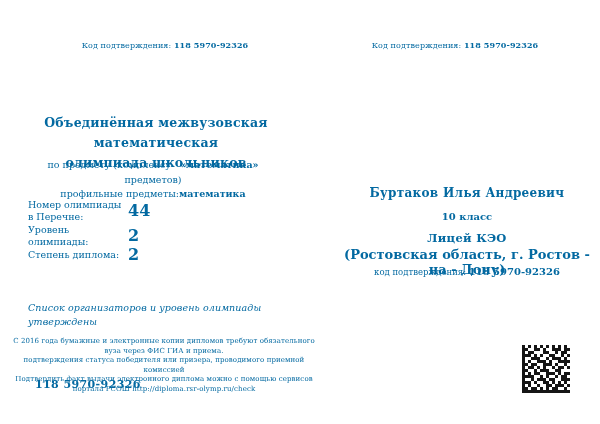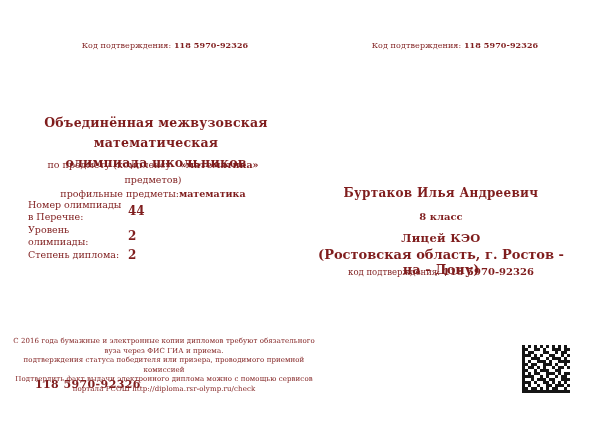--- a/index.html
+++ b/index.html
@@ -1,21 +1,21 @@
 <!DOCTYPE html>
 <html><head>
 <meta charset="utf-8">
 <style>
   html, body { margin: 0; padding: 0; background: #ffffff; }
   .page {
     position: relative;
     width: 600px;
     height: 424px;
     background: #ffffff;
-    color: #7f1d1d;
+    color: #0369a1;
     font-family: "DejaVu Serif", "Liberation Serif", serif;
     overflow: hidden;
   }
   .abs { position: absolute; }
   .center { text-align: center; }
 
   .header-code { font-size: 8px; letter-spacing: 0.1px; }
   .header-code .val { font-weight: bold; }
 
   .title {
@@ -25,21 +25,21 @@
     letter-spacing: 0.2px;
   }
 
   .subject { font-size: 9.5px; line-height: 14.5px; }
   .subject .val { font-weight: bold; margin-left: 9px; }
   .subject .val2 { font-weight: bold; }
 
   .info { font-size: 9.5px; }
   .info-row { display: flex; align-items: center; margin-bottom: 1px; }
   .info-label { width: 100px; line-height: 12px; }
-  .info-value { font-weight: bold; font-size: 12px; line-height: 12px; }
+  .info-value { font-weight: bold; font-size: 16px; line-height: 12px; }
 
   .note-italic { font-size: 9.5px; line-height: 14px; font-style: italic; letter-spacing: 0.1px; }
 
   .legal { font-size: 7px; line-height: 9.6px; letter-spacing: 0.1px; }
 
   .bottom-code { font-size: 11px; font-weight: bold; letter-spacing: 0.4px; }
 
   .r-line { position: absolute; left: 0; width: 100%; text-align: center; }
   .r-name   { top: 186px; font-size: 12px;   font-weight: bold; letter-spacing: 0.3px; }
   .r-grade  { top: 211px; font-size: 10px;   font-weight: bold; }
@@ -100,35 +100,36 @@
       <div class="info-label">Уровень олимпиады:</div>
       <div class="info-value">2</div>
     </div>
     <div class="info-row">
       <div class="info-label">Степень диплома:</div>
       <div class="info-value">2</div>
     </div>
   </div>
 
   <div class="abs note-italic" style="top:301px; left:28px; width:255px;">
+    <div>Список организаторов и уровень олимпиады утверждены</div>
   </div>
 
   <div class="abs legal center" style="top:337px; left:8px; width:312px;">
     <div>С 2016 года бумажные и электронные копии дипломов требуют обязательного</div>
     <div>вуза через ФИС ГИА и приема.</div>
     <div>подтверждения статуса победителя или призера, проводимого приемной комиссией</div>
     <div>Подтвердить факт выдачи электронного диплома можно с помощью сервисов</div>
     <div>портала РСОШ http://diploma.rsr-olymp.ru/check</div>
   </div>
 
   <div class="abs bottom-code" style="top:378px; left:35px;">118 5970-92326</div>
 
-  <div class="abs" style="top:0; left:316px; width:250px; height:424px;">
+  <div class="abs" style="top:0; left:342px; width:250px; height:424px;">
     <div class="r-line r-name">Буртаков Илья Андреевич</div>
-    <div class="r-line r-grade">8 класс</div>
+    <div class="r-line r-grade">10 класс</div>
     <div class="r-line r-school">Лицей КЭО</div>
     <div class="r-line r-region">(Ростовская область, г. Ростов - на - Дону)</div>
     <div class="r-line r-code">
       <span>код подтверждения:</span>
       <span class="val">118 5970-92326</span>
     </div>
   </div>
 
   <div class="abs barcode" style="top:345px; left:522px;">
       <div class="bc-cell on"></div>

